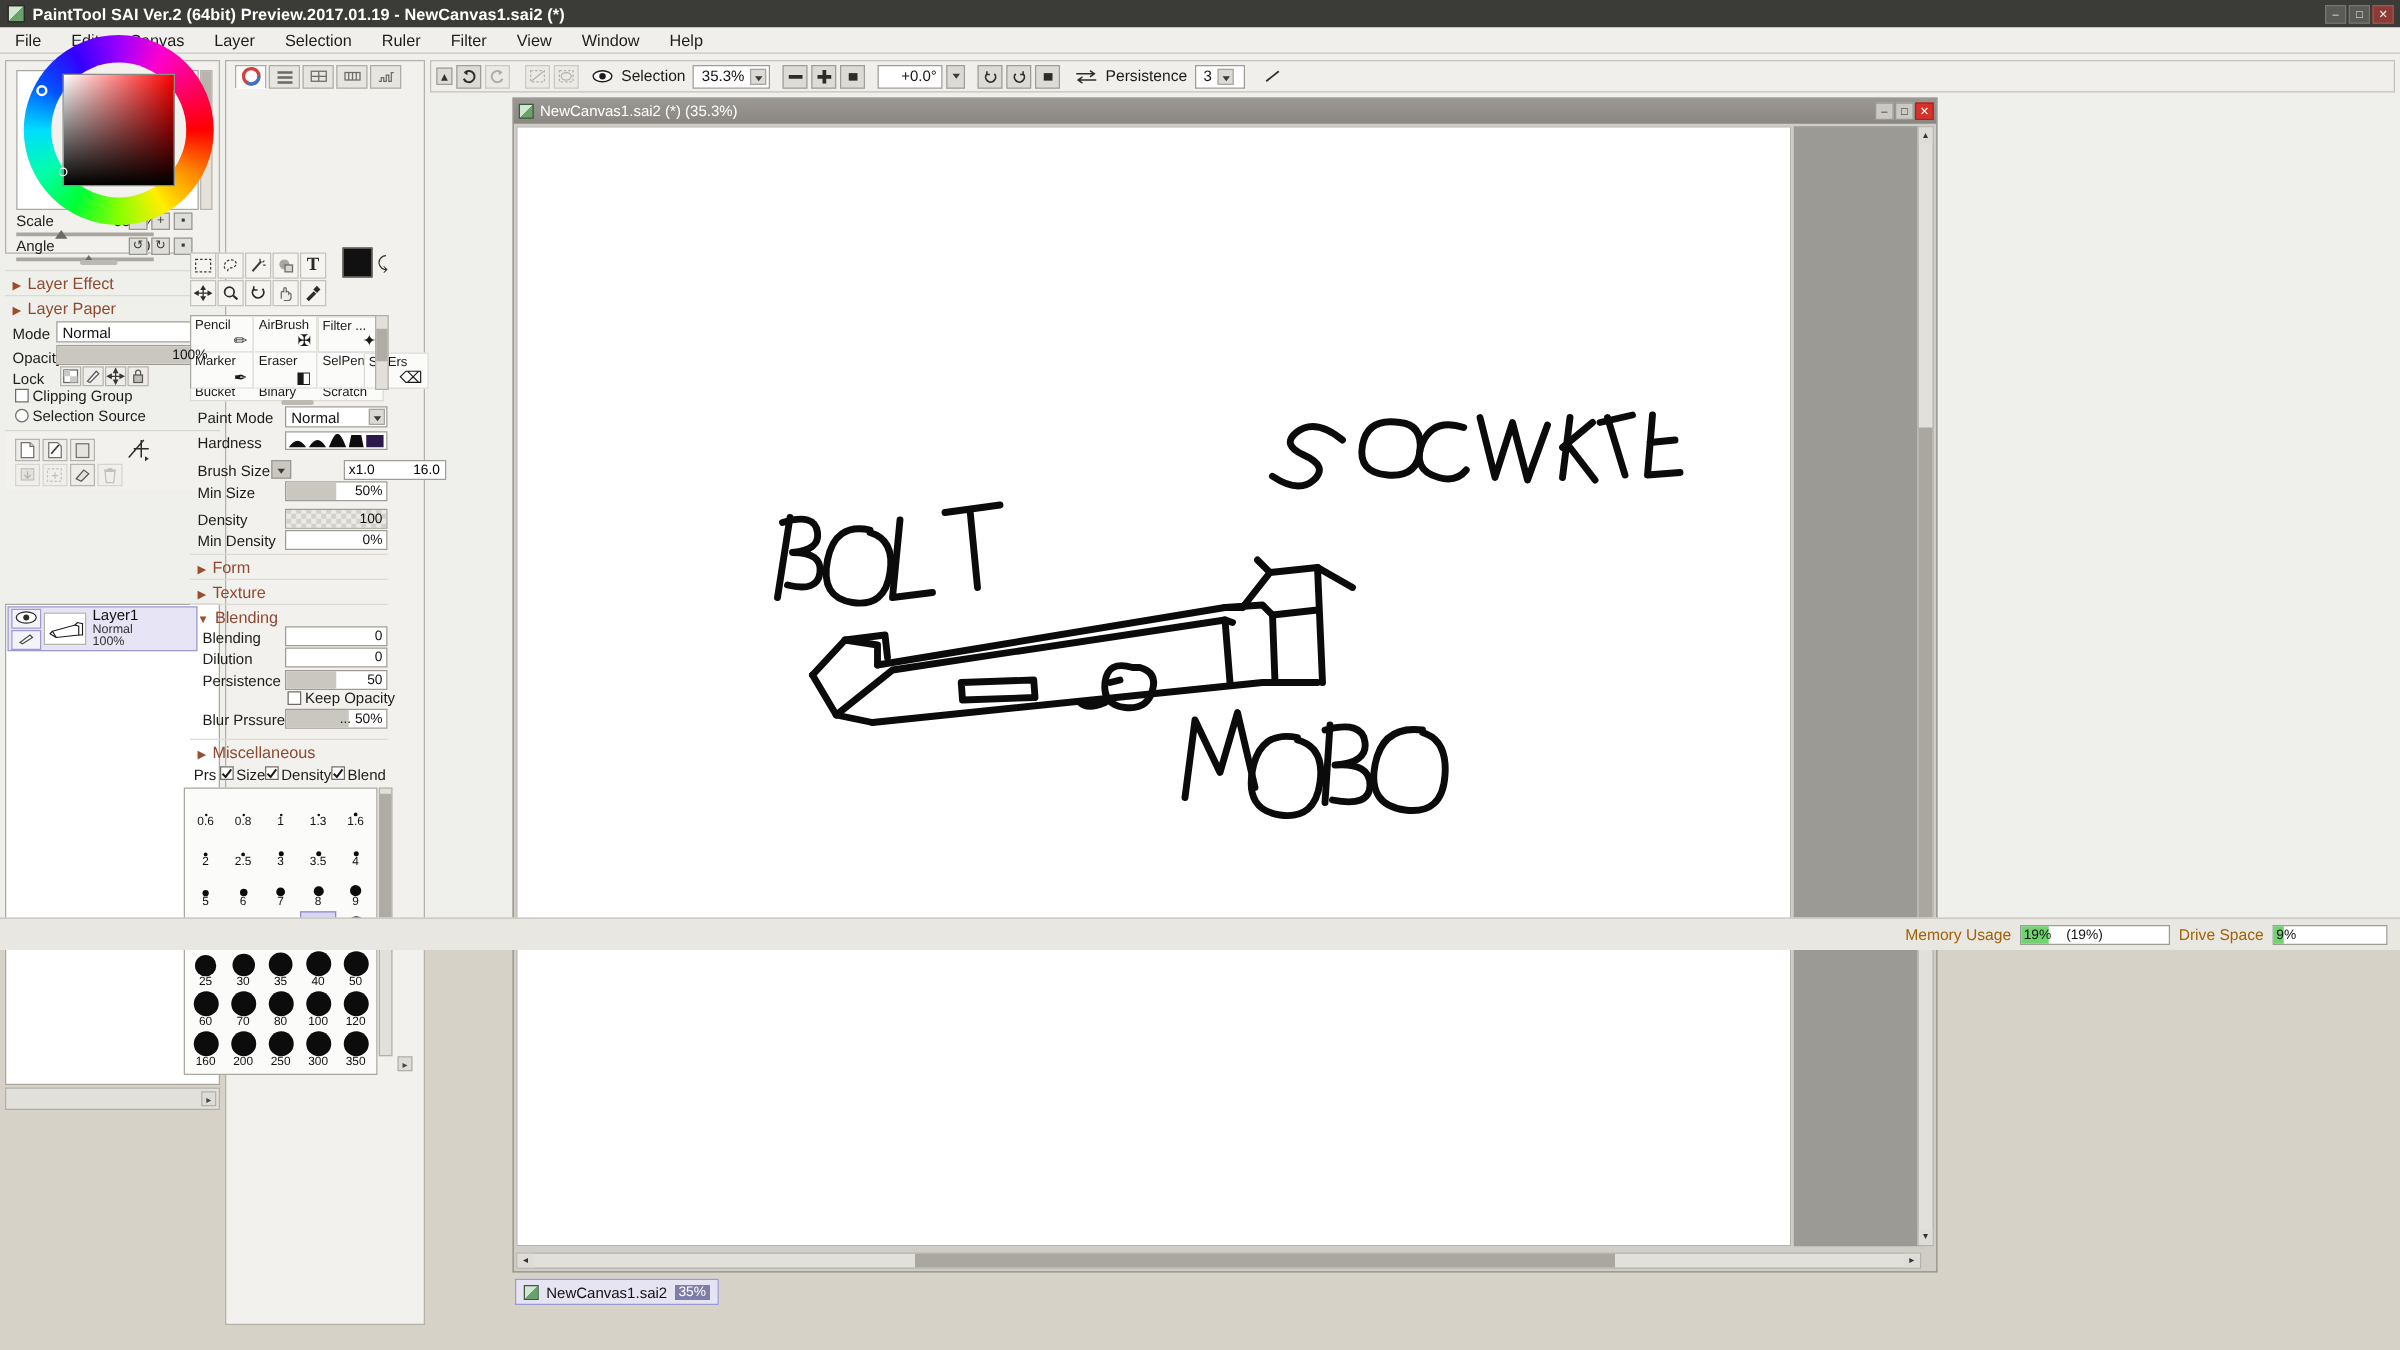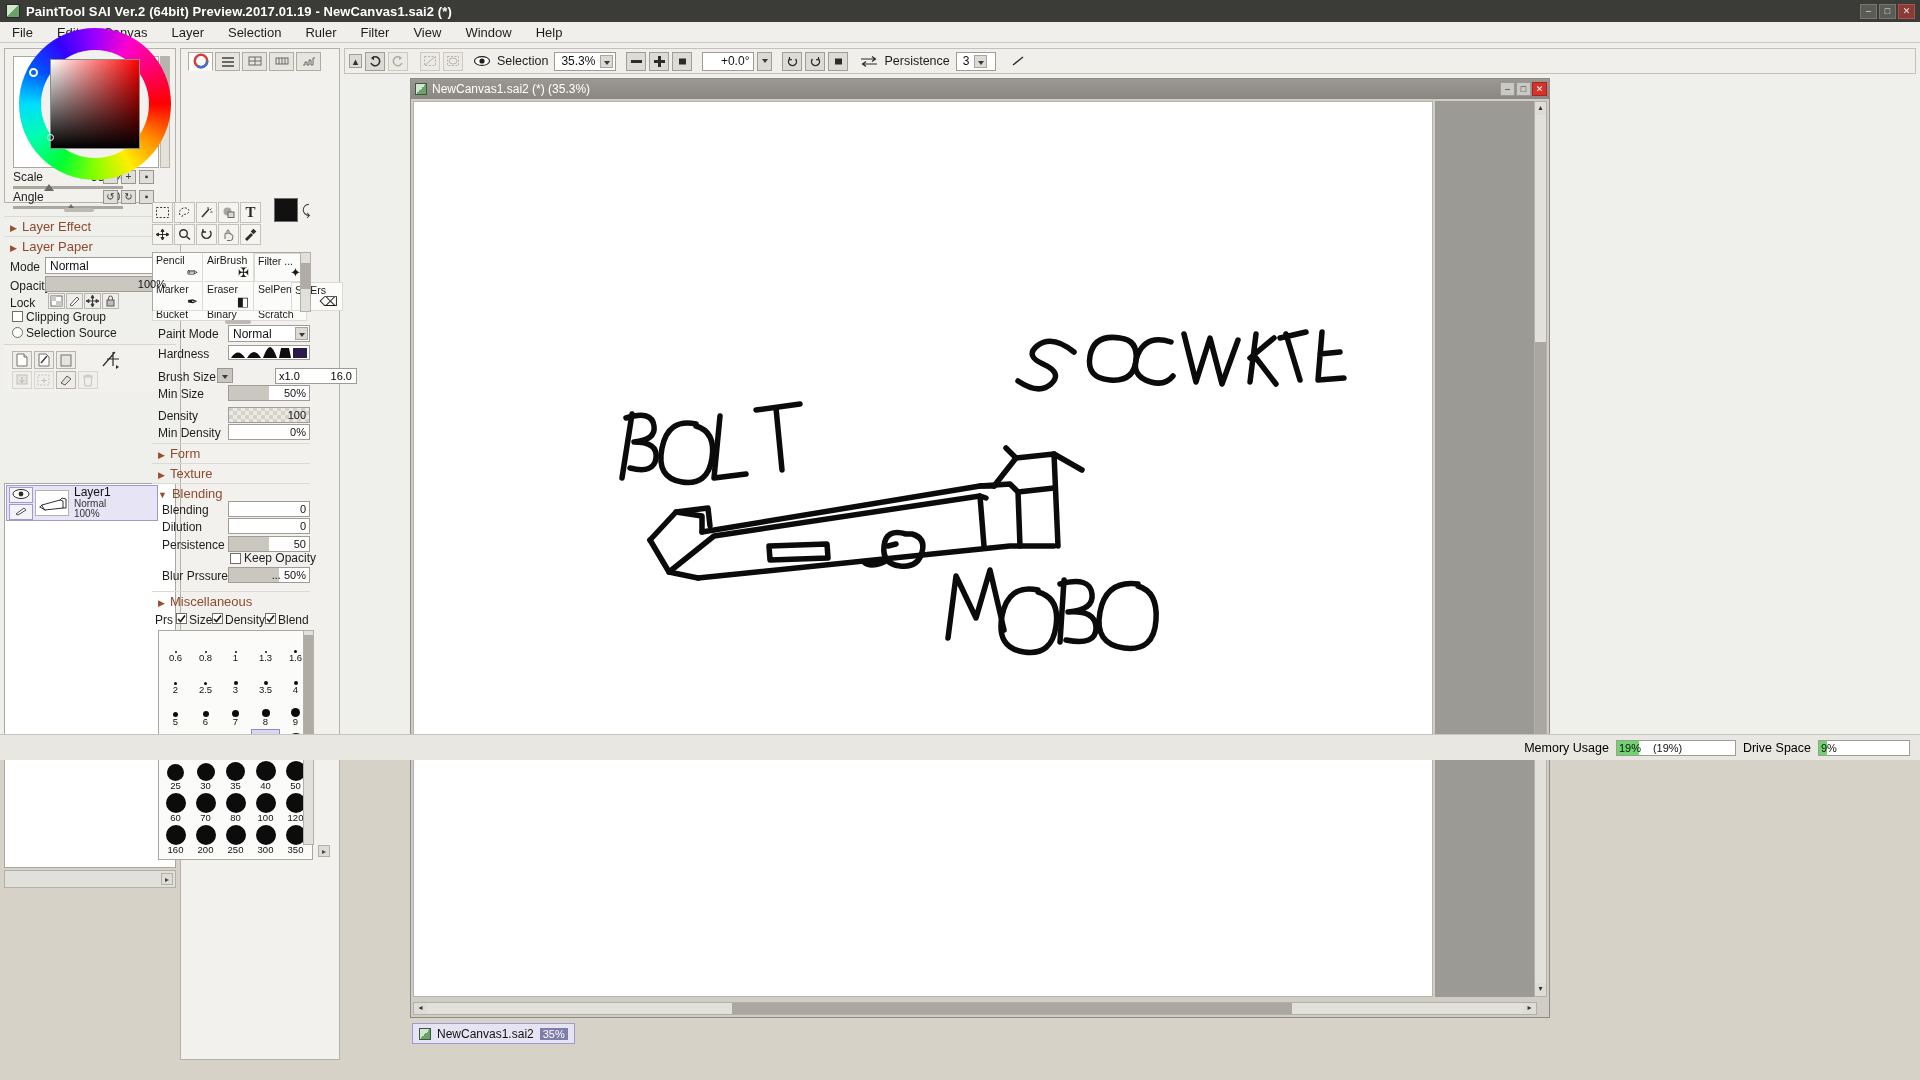--- a/index.html
+++ b/index.html
@@ -190,21 +190,21 @@
   .brushcell.sel { background:#e6e4f5; border:1px solid #9d9ad0; }
   .brushcell .g { position:absolute; right:4px; bottom:1px; font-size:13px; }
 
   .settinglbl { position:absolute; font-size:12px; color:#1d1d1b; }
 
   .hardness-strip{
     position:absolute; background:#fff; border:1px solid #9e9c95;
     display:flex; align-items:flex-end; gap:1px; padding:1px 2px;
   }
 
-  .sizegrid { position:absolute; left:158px; top:630px; width:155px; height:230px;
+  .sizegrid { position:absolute; left:147px; top:630px; width:155px; height:230px;
     background:#fbfbf9; border:1px solid #a9a7a0; }
   .sizecell {
     position:absolute; width:29px; height:19px;
     text-align:center; font-size:9.5px; color:#111;
   }
   .sizecell .dot { display:block; margin:0 auto 0; border-radius:50%; background:#0c0c0c; }
   .sizecell.sel { background:#d9d6ef; border:1px solid #8e8bc6; }
 
   
   #canvas-toolbar {
@@ -265,21 +265,21 @@
   #doctab .ic{ width:12px;height:12px;background:linear-gradient(135deg,#cfe8cf 0 50%,#6aa36a 50% 100%);border:1px solid #3b5a3b; }
   #doctab .nm{ font-size:12px; color:#111; }
   #doctab .pct{ font-size:11px; color:#fff; background:#7f7da8; padding:0 3px; }
 
   
   #statusbar {
     position:absolute; left:0; bottom:0; width:1920px; height:26px;
     background:#e9e7e1; border-top:1px solid #c6c4bc;
     display:flex; align-items:center; justify-content:flex-end; gap:7px; padding-right:10px;
   }
-  #statusbar .lab { font-size:12.5px; color:#000000; }
+  #statusbar .lab { font-size:12.5px; color:#a16207; }
   .meter { width:120px; height:16px; background:#fff; border:1px solid #9e9c95; position:relative; }
   .meter .fill { position:absolute; left:0; top:0; bottom:0; background:#6fd36f; }
   .meter .cap { position:absolute; left:2px; top:0; line-height:14px; font-size:11px; color:#111; }
   .meter .cap2 { position:absolute; left:36px; top:0; line-height:14px; font-size:11px; color:#111; }
 
   
   #artwork { position:absolute; left:0; top:0; width:1020px; height:896px; pointer-events:none; }
 </style>
 </head>
 <body>

